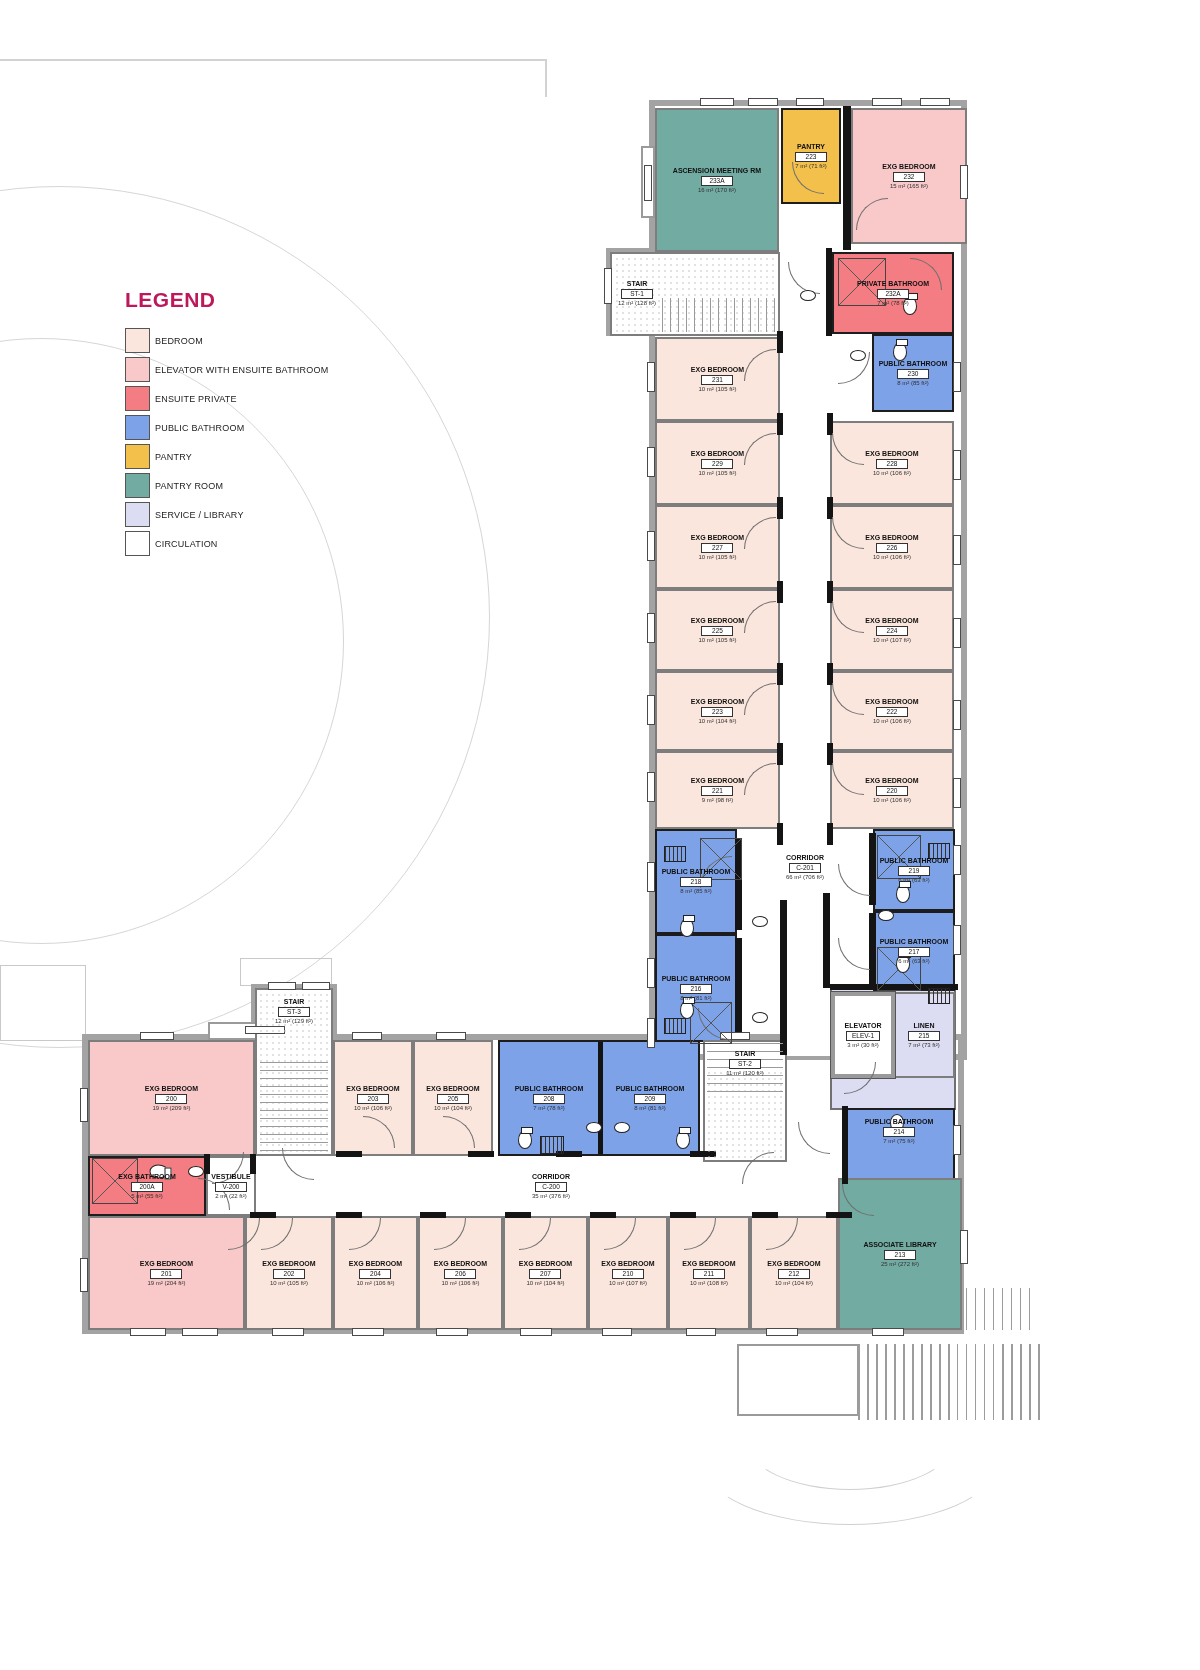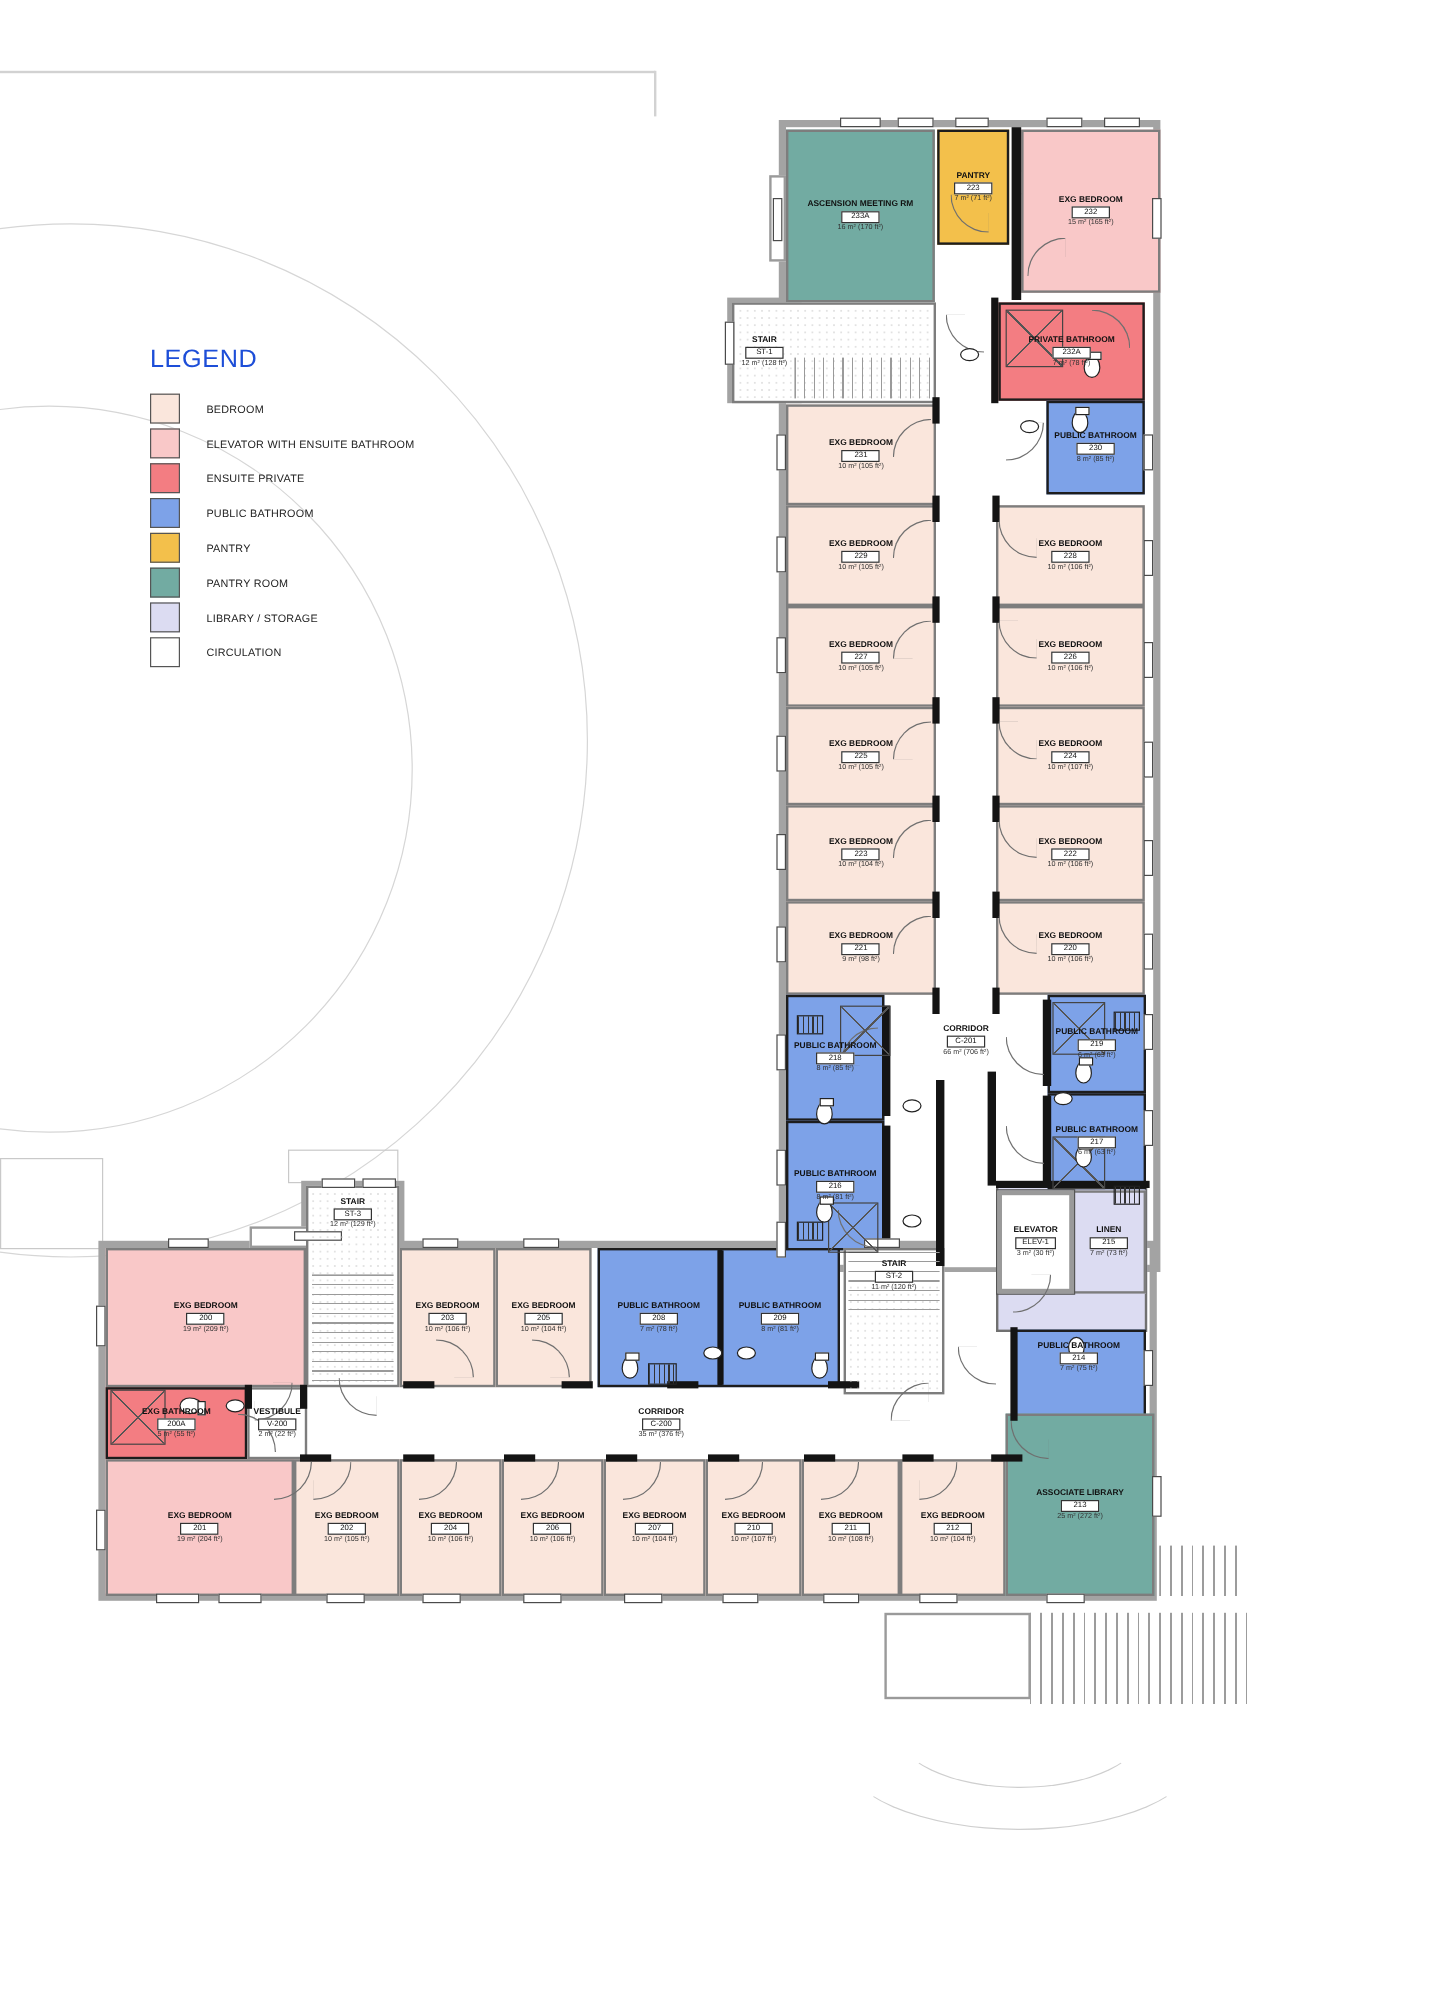--- a/index.html
+++ b/index.html
@@ -8,24 +8,24 @@
   .abs{position:absolute;box-sizing:border-box}
   
   .site-line{background:#d2d2d2}
   .site-circle{border:1px solid #d6d6d6;border-radius:50%}
   .site-rect{border:1px solid #c9c9c9;background:transparent}
   .site-rect2{border:2px solid #9a9a9a;background:#fff}
   .hatch-v{background:repeating-linear-gradient(90deg,#9c9c9c 0 1.5px,transparent 1.5px 9px)}
   .arc-bottom{border:1.5px solid transparent;border-bottom-color:#cfcfcf;border-radius:50%}
   
   #legend{position:absolute;left:125px;top:288px;width:260px}
-  .legend-title{font-size:21px;font-weight:normal;color:#1d4ed8;letter-spacing:.5px;margin-bottom:14px}
+  .legend-title{font-size:21px;font-weight:bold;color:#be185d;letter-spacing:.5px;margin-bottom:14px}
   .legend-item{display:flex;align-items:center;height:29px}
   .legend-swatch{width:25px;height:25px;border:1px solid #555;box-sizing:border-box;flex:0 0 25px}
-  .legend-label{font-size:9px;color:#222;margin-left:22px;letter-spacing:.2px}
+  .legend-label{font-size:9px;color:#222;margin-left:5px;letter-spacing:.2px}
   
   .wing{border:6px solid #a3a3a3;background:transparent}
   .room{position:absolute;box-sizing:border-box;border:2px solid #7d7d7d;
         display:flex;align-items:center;justify-content:center;overflow:visible}
   .room.dark{border-color:#1d1d1d;border-width:2.5px}
   .room.noborder{border:none}
   .room.thick{border:4px solid #9a9a9a;outline:1px solid #555}
   .lbl{display:flex;flex-direction:column;align-items:center;gap:1px;text-align:center;
        color:#111;z-index:5;position:relative}
   .lbl-top{align-self:flex-start;margin-top:8px}
@@ -95,21 +95,21 @@
       <div class="legend-item">
         <div class="legend-swatch" style="background: rgb(243, 192, 75);"></div>
         <span class="legend-label">PANTRY</span>
       </div>
       <div class="legend-item">
         <div class="legend-swatch" style="background: rgb(114, 171, 162);"></div>
         <span class="legend-label">PANTRY ROOM</span>
       </div>
       <div class="legend-item">
         <div class="legend-swatch" style="background: rgb(220, 220, 242);"></div>
-        <span class="legend-label">LIBRARY / STORAGE</span>
+        <span class="legend-label">SERVICE / LIBRARY</span>
       </div>
       <div class="legend-item">
         <div class="legend-swatch" style="background: rgb(255, 255, 255);"></div>
         <span class="legend-label">CIRCULATION</span>
       </div>
     </div>
 </div>
 
 <div id="plan">
     <div class="abs wing" style="left: 649px; top: 100px; width: 318px; height: 960px;"></div>

